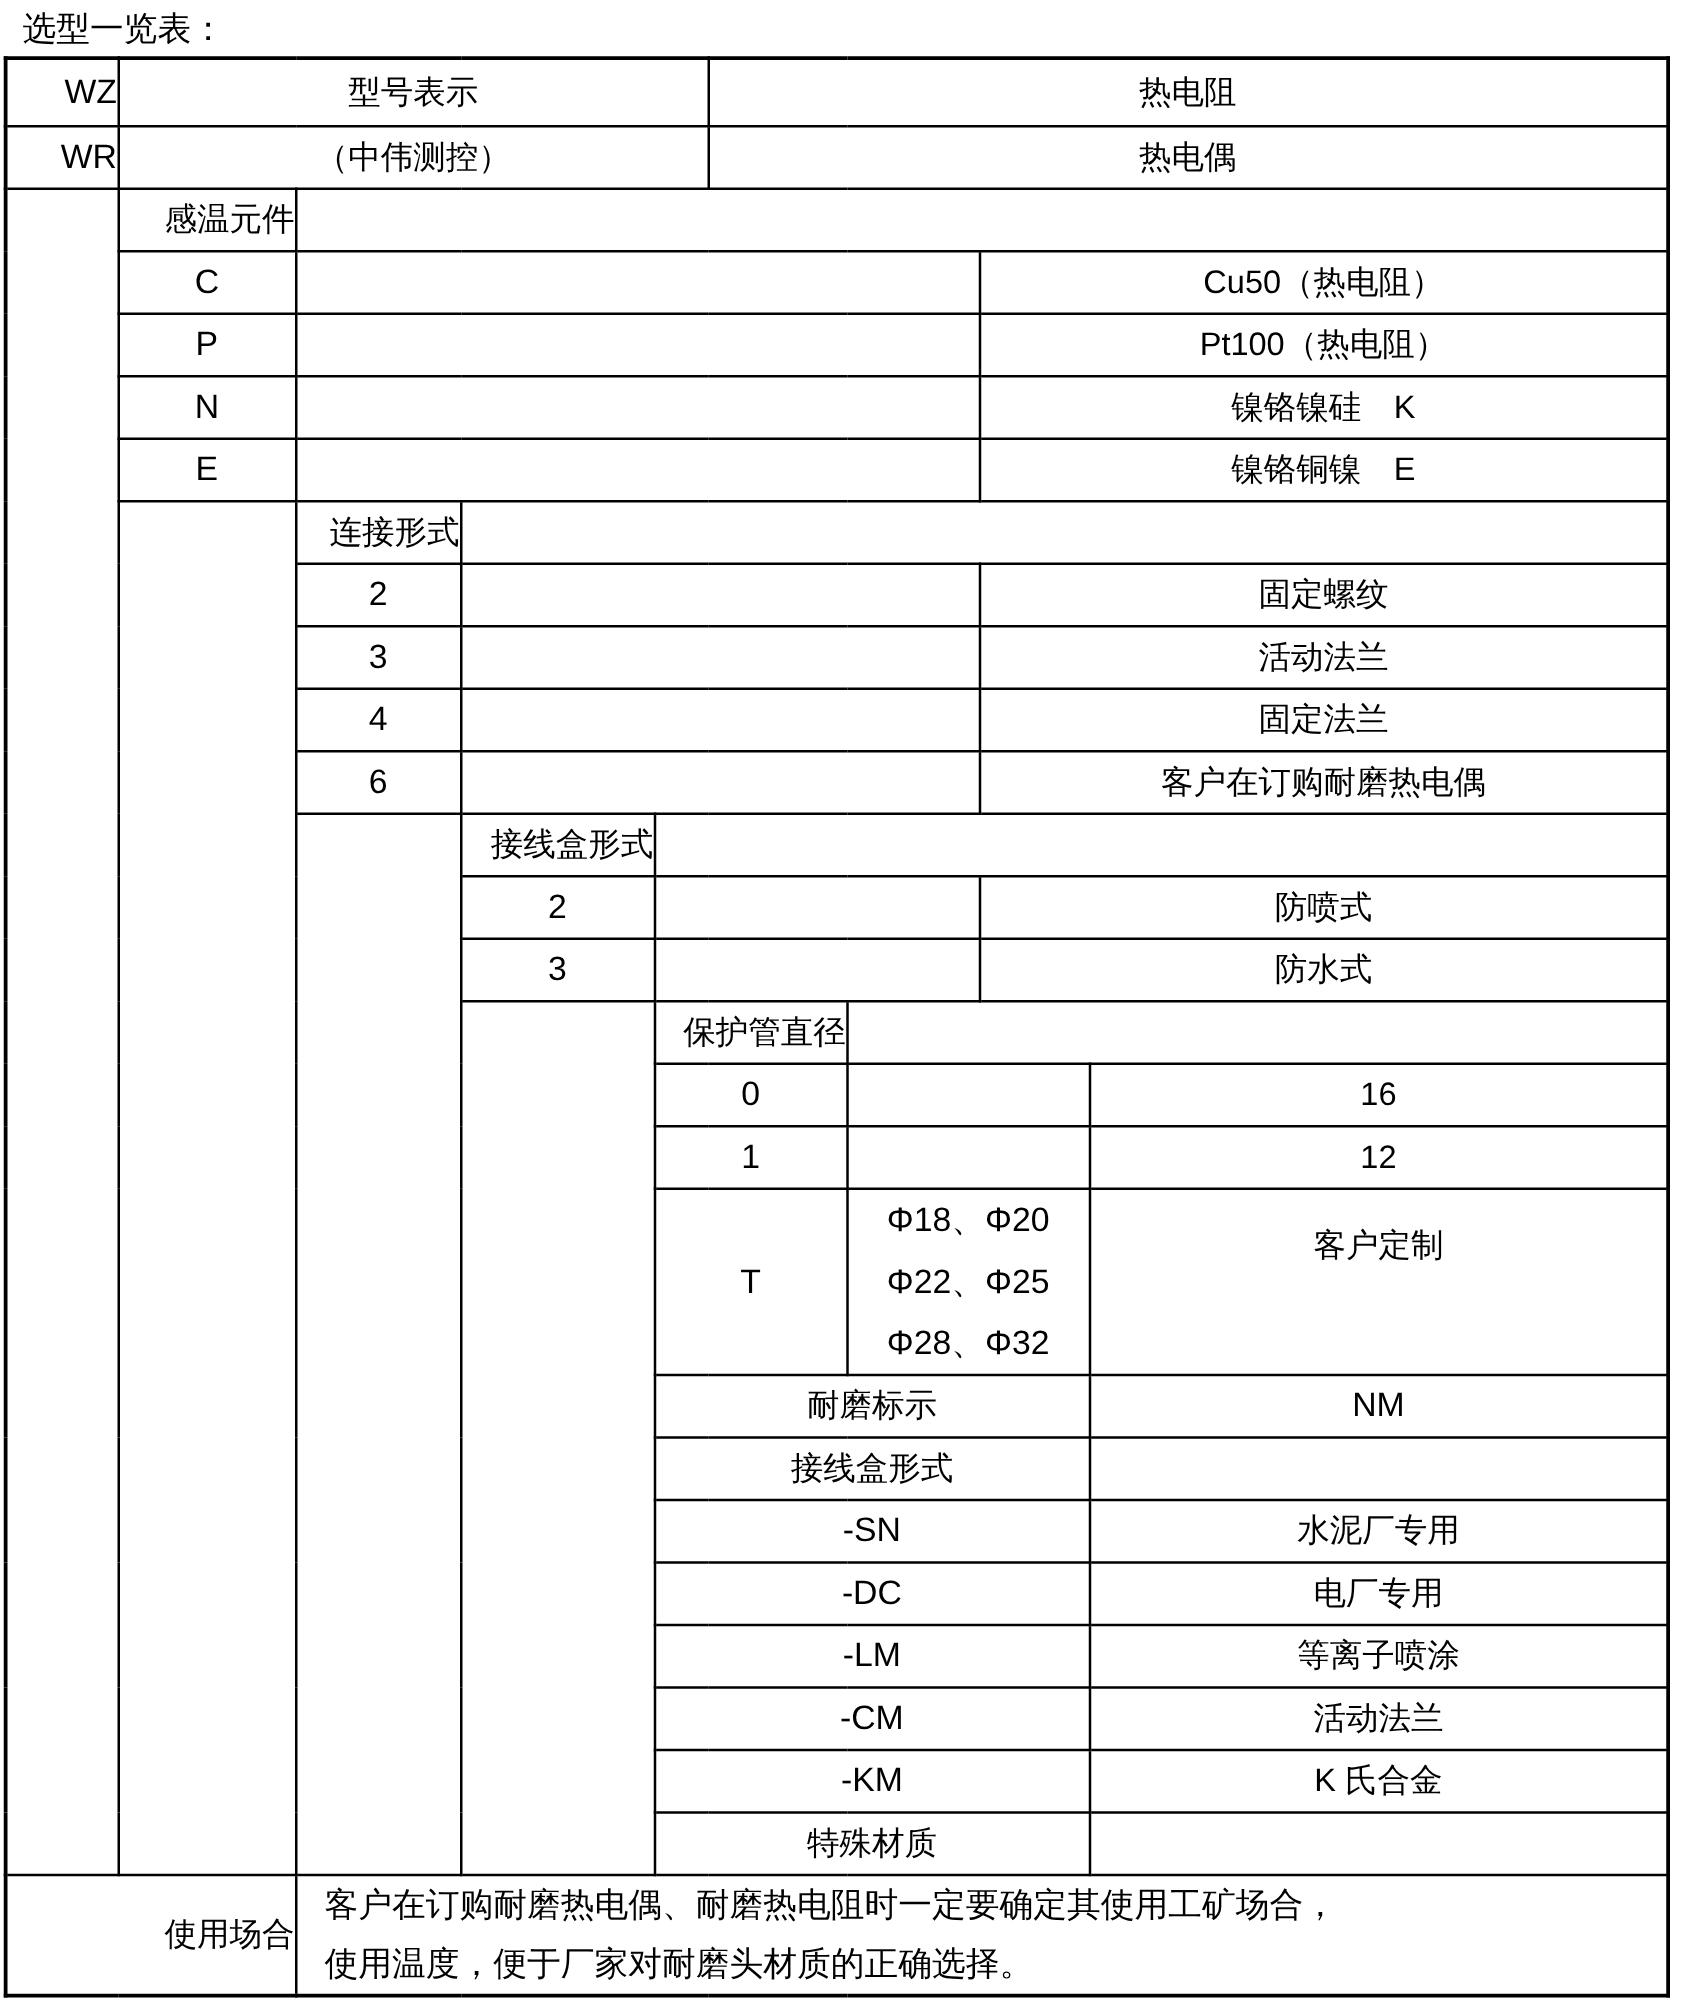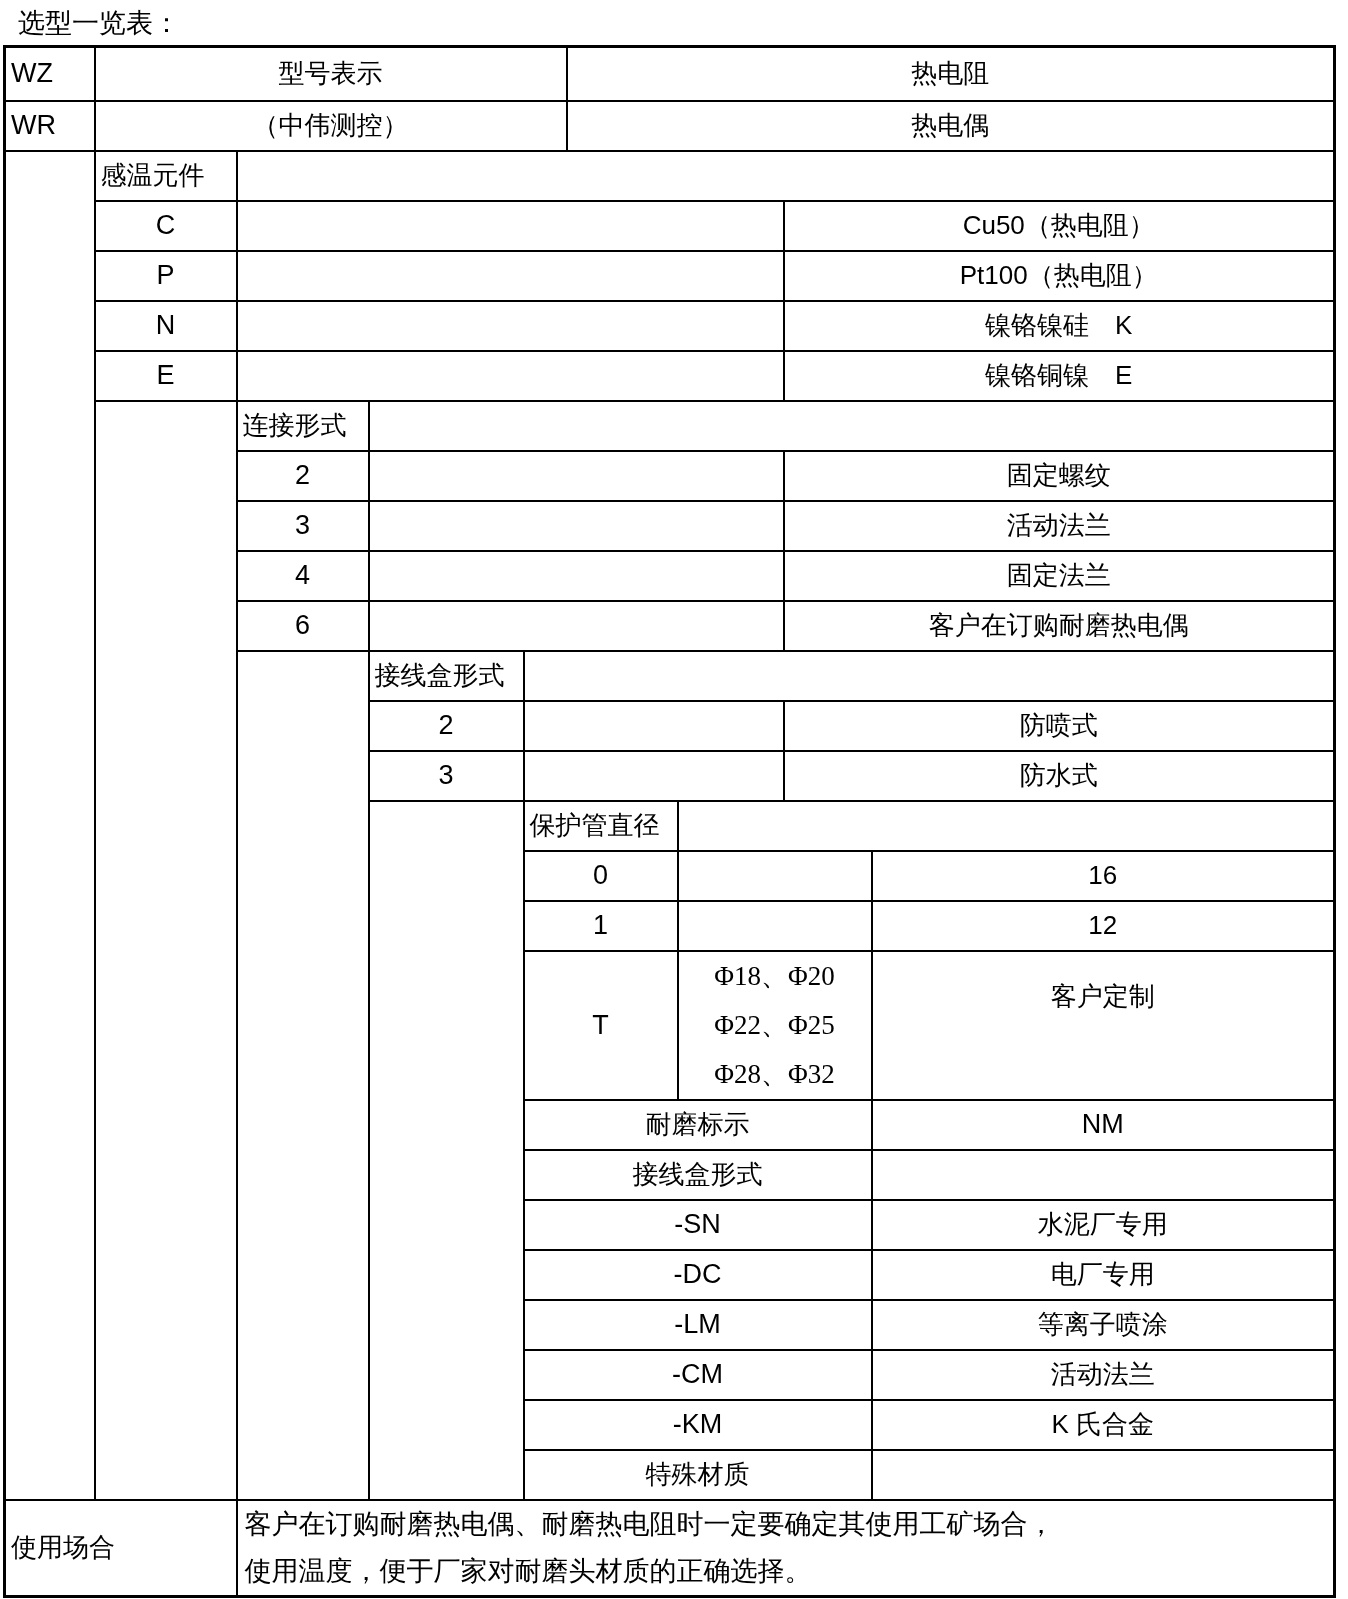--- a/index.html
+++ b/index.html
@@ -28,27 +28,27 @@
     text-align:center;
     vertical-align:middle;
     padding:0;
     overflow:hidden;
     color:#000;
   }
   tr{height:50px;}
   tr.h54{height:54px;}
   tr.h147{height:147px;}
   tr.h97{height:97px;margin-left:11px;}
-  td.left{text-align:left;padding-left:5px;}
+  td.left{text-align:right;padding-left:5px;}
   td.code{font-size:27px;}
   td.topalign{vertical-align:top;padding-top:27px;}
-  td.phi div{line-height:49px;font-size:27px;font-family:Liberation Serif, serif;}
+  td.phi div{line-height:49px;font-size:27px;}
   td.usage-cell{vertical-align:middle;}
   td.usage-cell div{
-    text-align:left;padding-left:7px;line-height:47px;font-size:27px;
+    text-align:left;padding-left:22px;line-height:47px;font-size:27px;
   }
 </style>
 </head>
 <body>
 
 <div class="page-title">选型一览表：</div>
 
 <table class="sel">
   <colgroup>
     <col style="width:90px">

